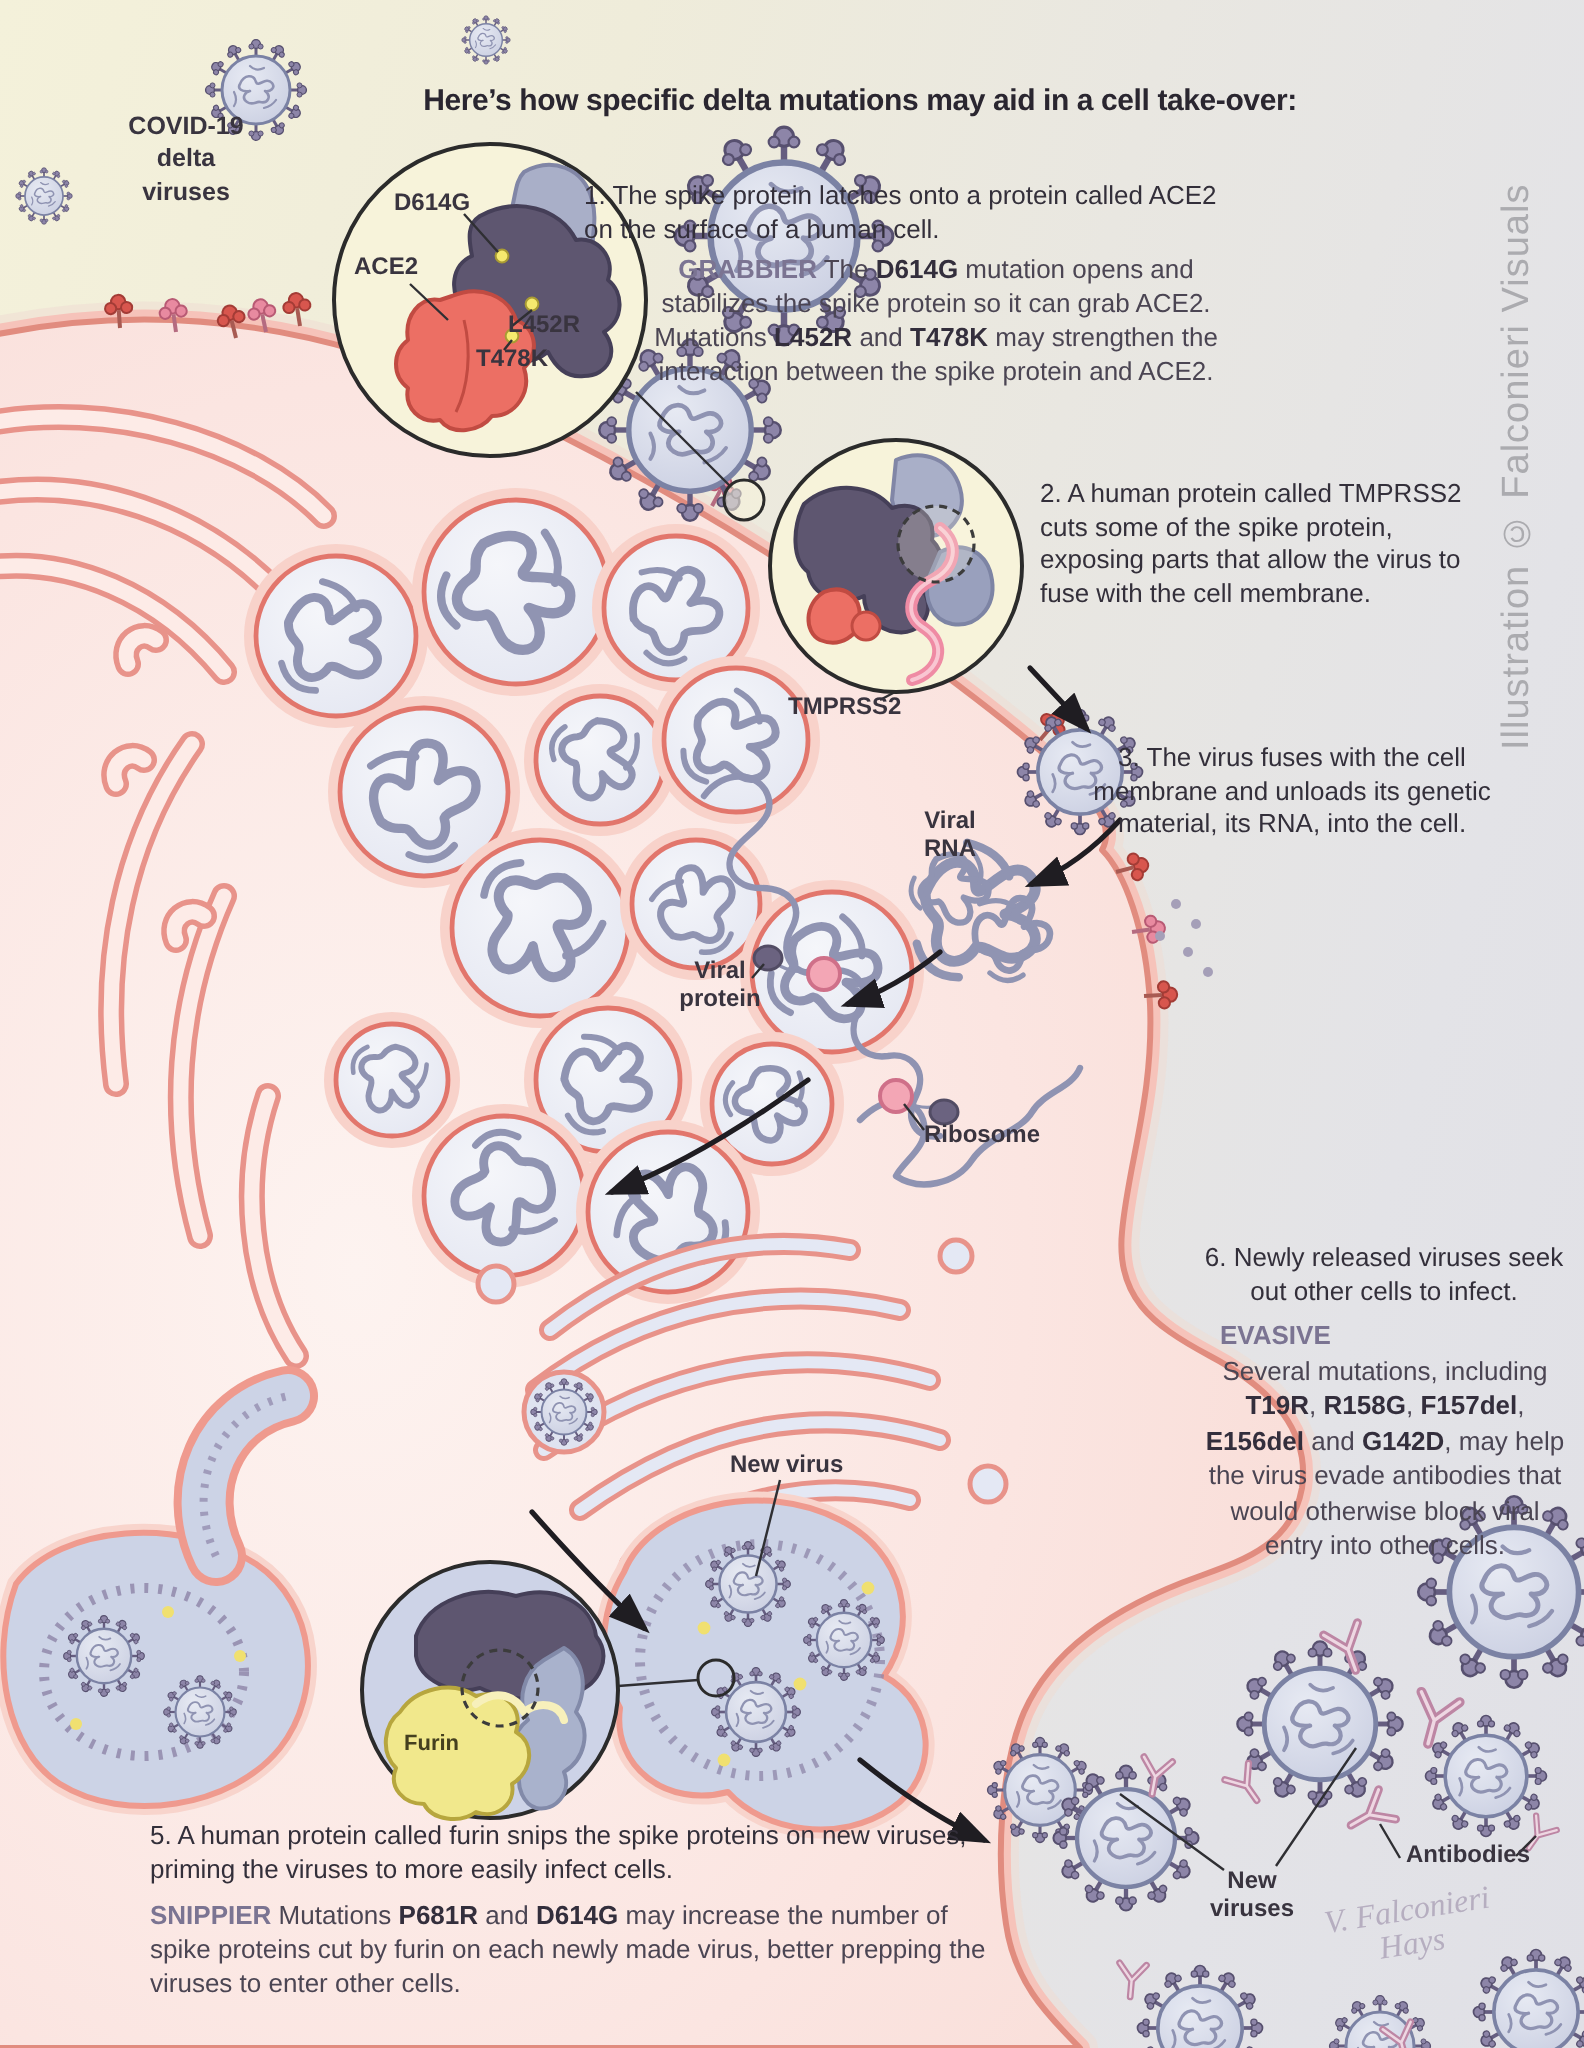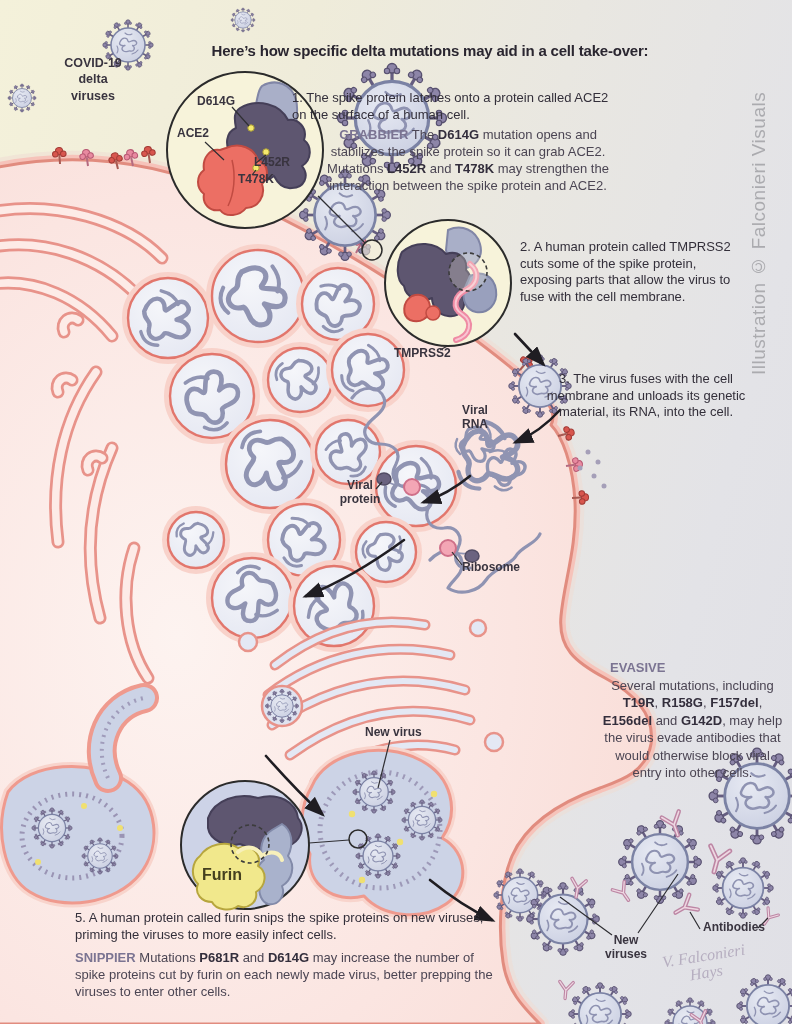--- a/index.html
+++ b/index.html
@@ -376,24 +376,25 @@
   <div class="lbl head" style="left:520px;top:239px;width:230px;">2. A human protein called TMPRSS2 cuts some of the spike protein, exposing parts that allow the virus to fuse with the cell membrane.</div>
   <div class="lbl tag" style="left:394px;top:347px;">TMPRSS2</div>
 
   <div class="lbl head ctr" style="left:532px;top:371px;width:228px;">3. The virus fuses with the cell membrane and unloads its genetic material, its RNA, into the cell.</div>
 
   <div class="lbl tag" style="left:462px;top:404px;">Viral<br>RNA</div>
   <div class="lbl tag ctr" style="left:336px;top:479px;width:48px;">Viral<br>protein</div>
   <div class="lbl tag" style="left:462px;top:561px;">Ribosome</div>
 
 
+  <div class="lbl head ctr" style="left:596px;top:621px;width:192px;">6. Newly released viruses seek out other cells to infect.</div>
   <div class="lbl body ctr" style="left:600px;top:659px;width:185px;line-height:1.35;"><span class="kw blk">EVASIVE</span><span>Several mutations, including </span><b>T19R</b><span>, </span><b>R158G</b><span>, </span><b>F157del</b><span>, </span><b>E156del</b><span> and </span><b>G142D</b><span>, may help the virus evade antibodies that would otherwise block viral entry into other cells.</span></div>
 
   <div class="lbl tag" style="left:365px;top:726px;">New virus</div>
-  <div class="lbl tag" style="left:202px;top:866px;font-size:16px;color:#45401f;">Furin</div>
+  <div class="lbl tag" style="left:202px;top:866px;font-size:11px;color:#45401f;">Furin</div>
 
   <div class="lbl head" style="left:75px;top:910px;width:410px;">5. A human protein called furin snips the spike proteins on new viruses, priming the viruses to more easily infect cells.</div>
   <div class="lbl body" style="left:75px;top:950px;width:428px;"><span class="kw">SNIPPIER</span><span>  Mutations </span><b>P681R</b><span> and </span><b>D614G</b><span> may increase the number of spike proteins cut by furin on each newly made virus, better prepping the viruses to enter other cells.</span></div>
 
   <div class="lbl tag ctr" style="left:600px;top:934px;width:52px;">New<br>viruses</div>
   <div class="lbl tag" style="left:703px;top:921px;">Antibodies</div>
 
   <div class="lbl sig" style="left:635px;top:948px;width:140px;">V. Falconieri<br>Hays</div>
 </div>
 

